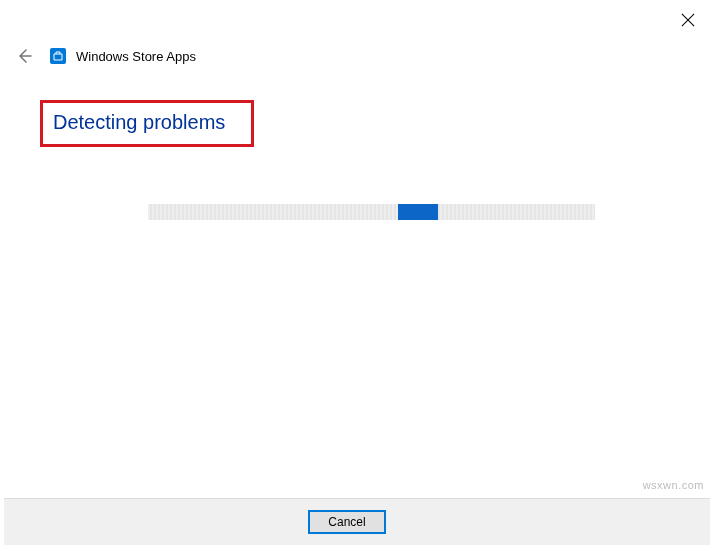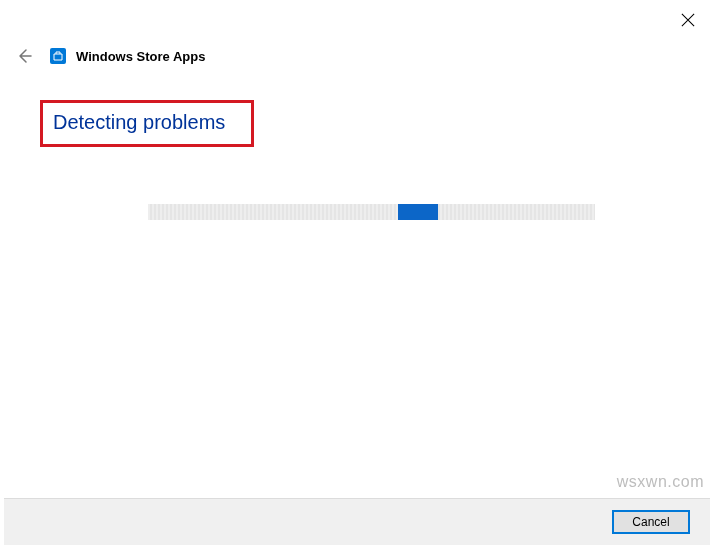--- a/index.html
+++ b/index.html
@@ -24,21 +24,20 @@
       color: #000;
     }
     .close-btn svg { width: 14px; height: 14px; }
     .header {
       position: absolute;
       top: 46px;
       left: 14px;
       display: flex;
       align-items: center;
       gap: 16px;
-      font-weight: bold;
     }
     .back-arrow {
       width: 20px;
       height: 20px;
       display: flex;
       align-items: center;
       justify-content: center;
       color: #777;
       cursor: pointer;
     }
@@ -90,41 +89,41 @@
     .footer {
       position: absolute;
       left: 4px;
       right: 4px;
       bottom: 2px;
       height: 47px;
       background: #f0f0f0;
       border-top: 1px solid #dcdcdc;
       display: flex;
       align-items: center;
-      justify-content: flex-end;
+      justify-content: center;
       padding-right: 20px;
     }
     .cancel-btn {
       min-width: 78px;
       height: 24px;
       background: #e1e1e1;
       border: 2px solid #0078d7;
       font-size: 12px;
       color: #000;
       cursor: pointer;
       display: flex;
       align-items: center;
       justify-content: center;
       font-family: inherit;
     }
     .watermark {
       position: absolute;
       right: 10px;
       bottom: 56px;
-      font-size: 16px;
+      font-size: 11px;
       color: #bdbdbd;
       letter-spacing: 0.5px;
     }
   </style>
 </head>
 <body>
 
 <div class="close-btn" aria-label="Close">
   <svg viewBox="0 0 16 16">
       <path d="M1 1 L15 15 M15 1 L1 15" stroke="currentColor" stroke-width="1.2" fill="none"></path>

